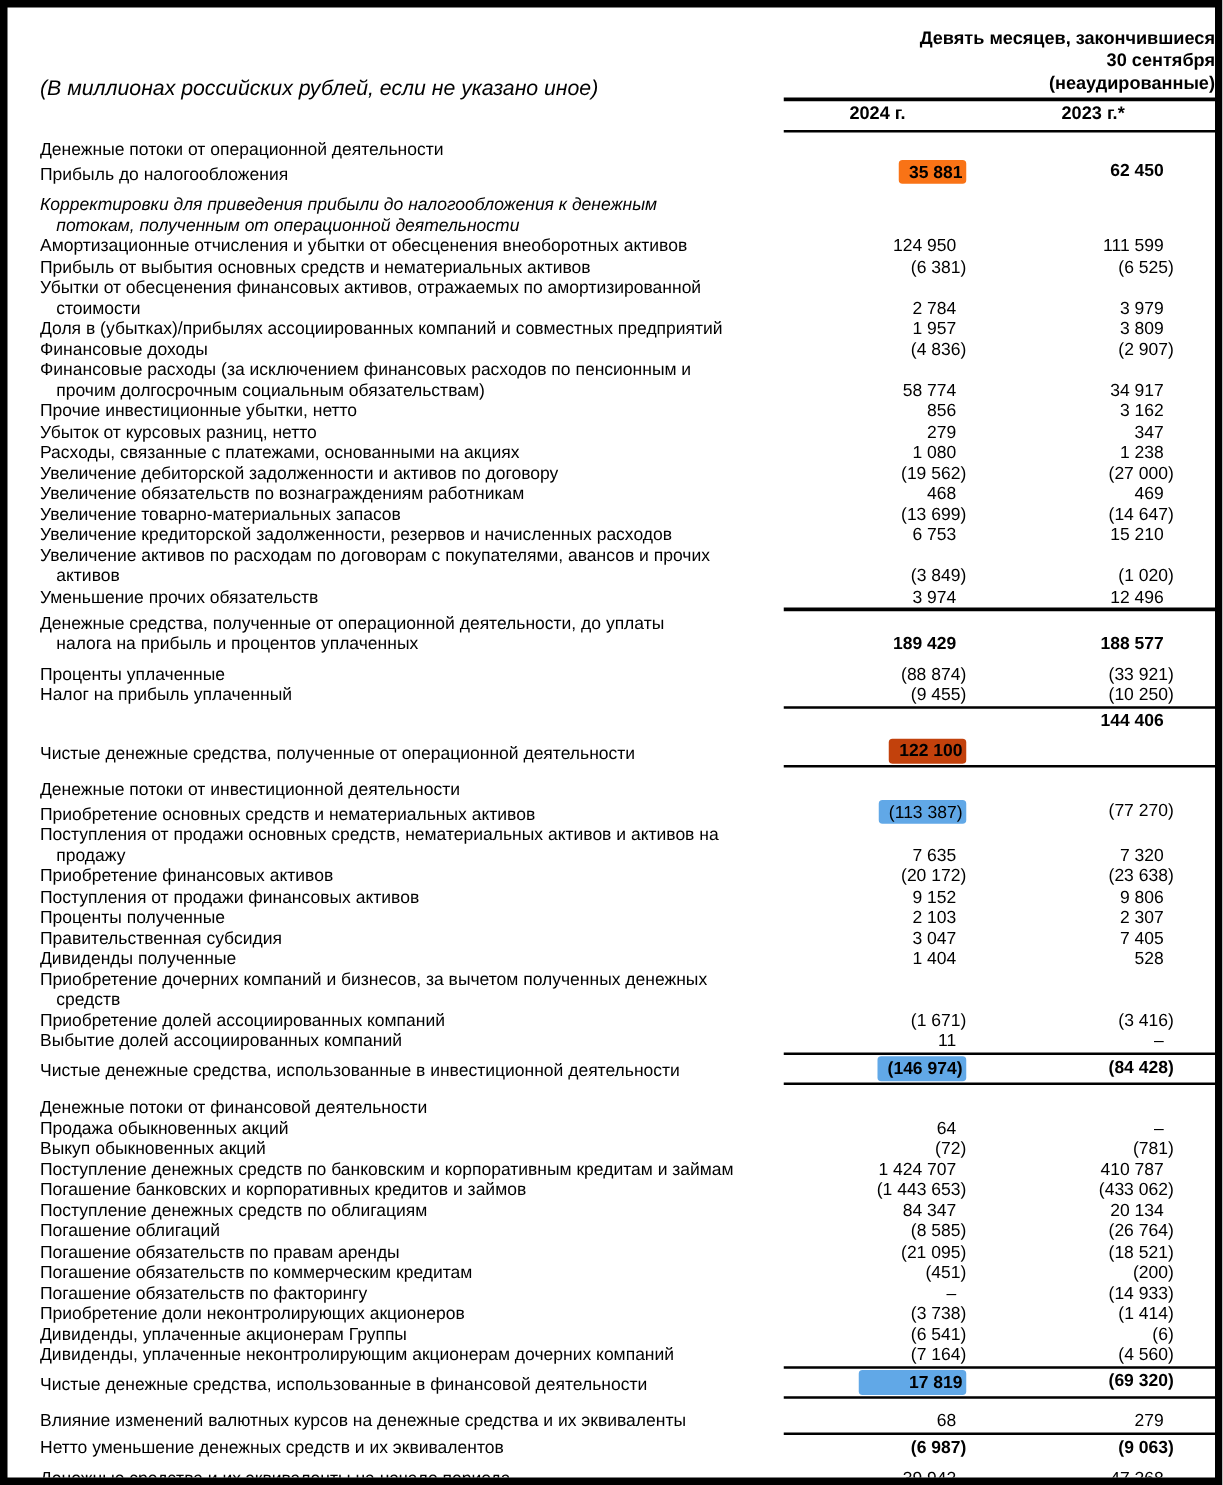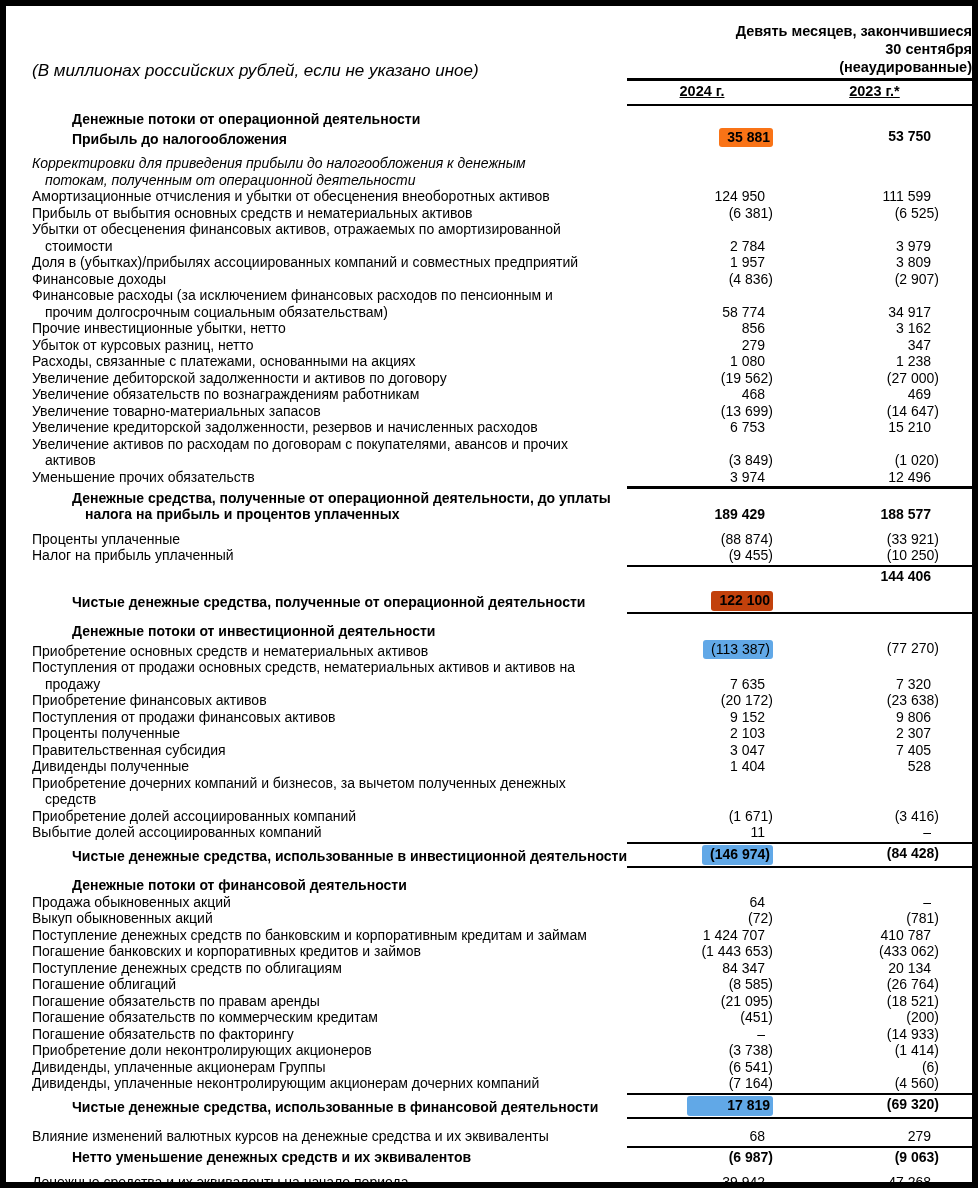--- a/index.html
+++ b/index.html
@@ -15,31 +15,31 @@
   .units-note{
     font-style:italic;font-size:17px;line-height:20px;
     align-self:flex-end;padding-bottom:25px;
   }
   .period-block{width:345px;padding-top:2px;flex:none;}
   .period-title{
     font-weight:bold;font-size:14.5px;line-height:18px;
     text-align:right;white-space:pre-line;
   }
   .hrule{height:2.5px;background:#000;margin-top:2px;}
-  .year-cols{display:flex;font-weight:bold;font-size:14.5px;text-decoration:underline;}
+  .year-cols{display:flex;font-weight:bold;font-size:14.5px;}
   .yc{text-align:center;padding:2px 0 3px;}
   .y24{width:150px;}
   .y23{width:195px;}
   
   .row{display:flex;align-items:flex-end;}
   .label{
     flex:1;font-size:14px;line-height:16.5px;white-space:pre-line;
     padding-left:13px;text-indent:-13px;min-width:0;
   }
-  .row.section .label,.row.bold .label{font-weight:bold;margin-left:40px;}
+  .row.section .label,.row.bold .label{font-weight:normal;}
   .row.italic .label{font-style:italic;}
   .vals{display:flex;width:345px;flex:none;align-self:flex-end;}
   .v{font-size:14px;line-height:16.5px;text-align:right;white-space:nowrap;box-sizing:border-box;}
   .v24c{width:150px;padding-right:4px;}
   .v23c{width:195px;padding-right:33px;}
   .row.bold .v{font-weight:bold;}
   .v span{display:inline-block;}
   .v span.np{padding-right:8px;}
   .v span.hl{border-radius:3px;padding:1px 3px 2px 8px;}
   
@@ -73,21 +73,21 @@
           <div class="label">Денежные потоки от операционной деятельности</div>
           <div class="vals">
             <div class="v v24c"></div>
             <div class="v v23c"></div>
           </div>
         </div>
         <div class="row bold">
           <div class="label">Прибыль до налогообложения</div>
           <div class="vals">
             <div class="v v24c"><span class="np hl" style="background: #f97316;">35 881</span></div>
-            <div class="v v23c"><span class="np">53 750</span></div>
+            <div class="v v23c"><span class="np">62 450</span></div>
           </div>
         </div>
         <div class="spacer"></div>
         <div class="row italic">
           <div class="label">Корректировки для приведения прибыли до налогообложения к денежным
 потокам, полученным от операционной деятельности</div>
           <div class="vals">
             <div class="v v24c"></div>
             <div class="v v23c"></div>
           </div>

